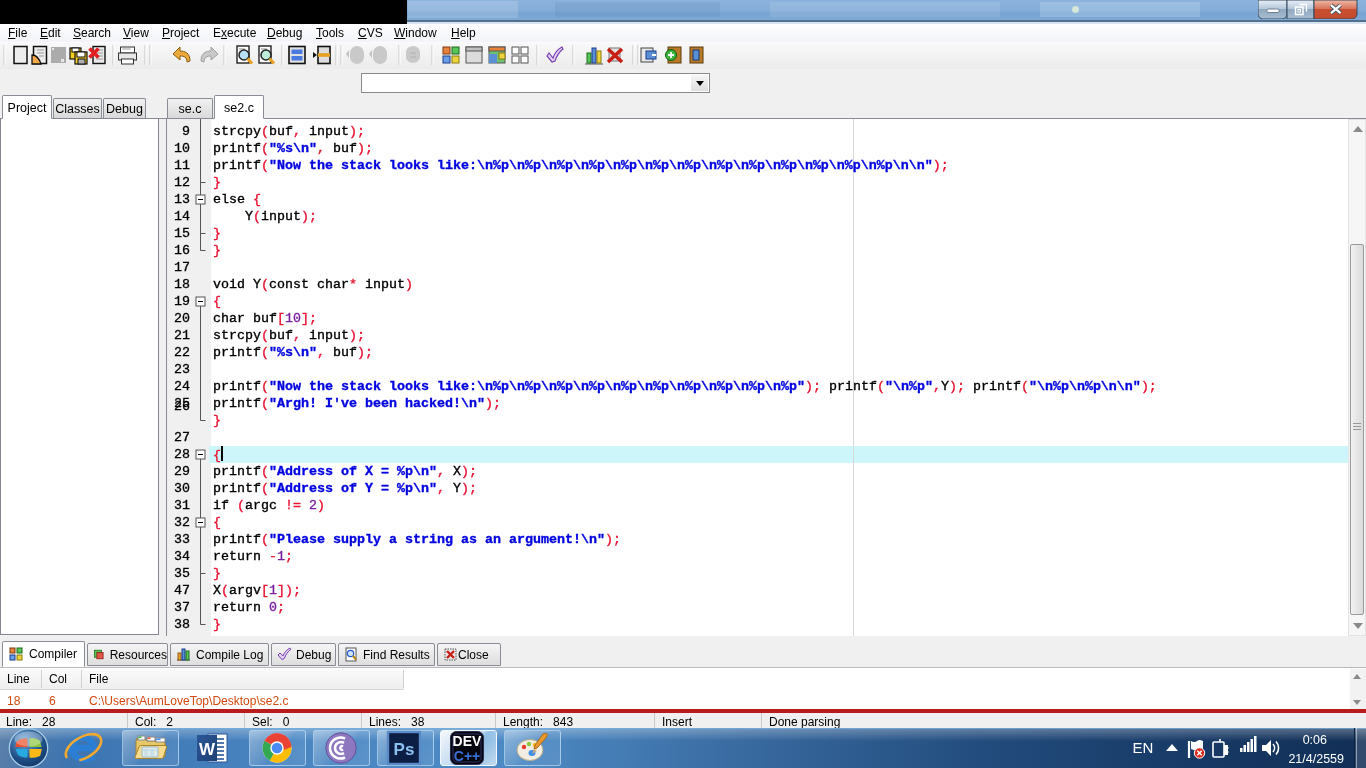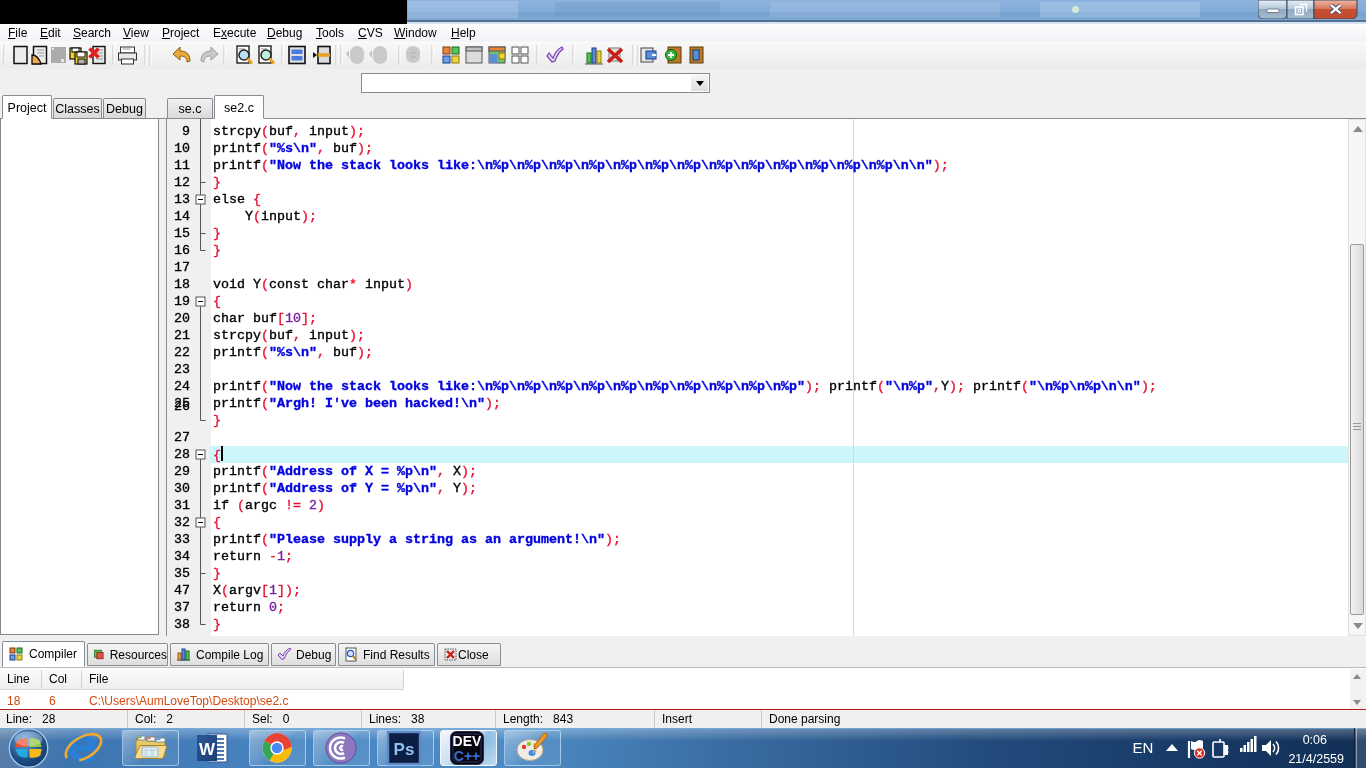--- a/index.html
+++ b/index.html
@@ -42,21 +42,21 @@
 
 #bottombar{position:absolute;left:0;top:636px;width:1134px;height:31px;background:#f0f0f0}
 .btab{position:absolute;font-size:12px;color:#000;border:1px solid #898c95;border-radius:2px 2px 0 0;background:linear-gradient(to bottom,#f5f5f5,#dedede);display:flex;align-items:center}
 .btab.active{background:#fff;border-bottom:1px solid #fff}
 
 #msgtable{position:absolute;left:0;top:667px;width:1366px;height:42px;background:#fff;border-top:1px solid #b9b9b9}
 .th{position:absolute;top:1px;height:21px;line-height:21px;font-size:12px;color:#000;background:linear-gradient(to bottom,#fbfbfb,#eeeeee);border-bottom:1px solid #d5d5d5}
 .thsep{position:absolute;top:2px;height:18px;width:1px;background:#d0d0d0}
 .td{position:absolute;top:25px;height:17px;line-height:17px;font-size:12px;color:#d3490e;white-space:nowrap}
 
-#statusbar{position:absolute;left:0;top:709px;width:1366px;height:19px;background:#f0f0f0;border-top:1px solid #b91c1c;font-size:12px;color:#000}
+#statusbar{position:absolute;left:0;top:709px;width:1366px;height:19px;background:#f0f0f0;border-top:4px solid #b91c1c;font-size:12px;color:#000}
 #statusbar .pane{position:absolute;top:0;height:18px;line-height:18px;border-right:1px solid #c8c8c8;padding-left:6px}
 
 #taskbar{position:absolute;left:0;top:728px;width:1366px;height:40px;background:linear-gradient(to right,#2d5d94 0%,#3c74b0 5%,#4a86c2 22%,#4d8ac4 38%,#38699f 55%,#224c7d 72%,#173965 88%,#122f56 100%)}
 #taskbar .topline{position:absolute;left:0;top:0;width:1366px;height:1px;background:#7fb6e4;opacity:.8}
 #taskbar .sheen{position:absolute;left:0;top:1px;width:1366px;height:12px;background:linear-gradient(to bottom,rgba(255,255,255,.28),rgba(255,255,255,0))}
 .tbtn{position:absolute;top:2px;width:57px;height:36px;border:1px solid rgba(185,218,242,.7);border-radius:3px;background:linear-gradient(135deg,rgba(255,255,255,.38) 0%,rgba(255,255,255,.14) 45%,rgba(130,180,225,.16) 55%,rgba(255,255,255,.10) 100%)}
 .tbtn.hot{background:linear-gradient(135deg,rgba(255,255,255,.92) 0%,rgba(235,246,255,.78) 45%,rgba(170,212,245,.62) 55%,rgba(240,250,255,.72) 100%);border-color:#f2f9ff}
 </style></head><body>
 <div id="title">
  <div style="position:absolute;left:408px;top:1px;width:110px;height:17px;background:rgba(255,255,255,.16)"></div>

